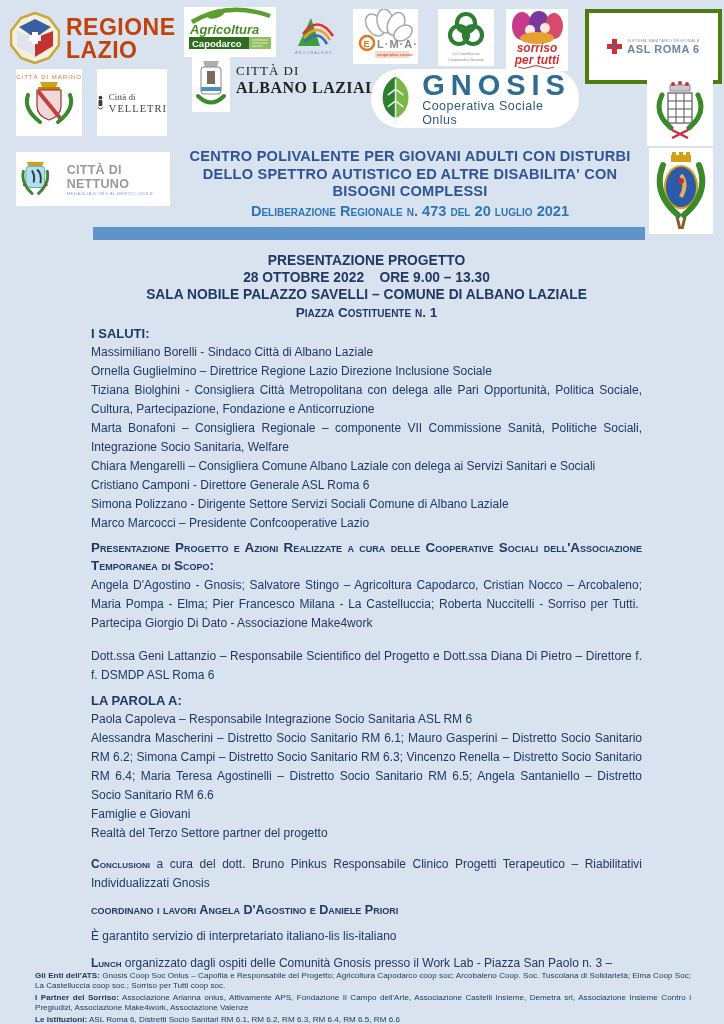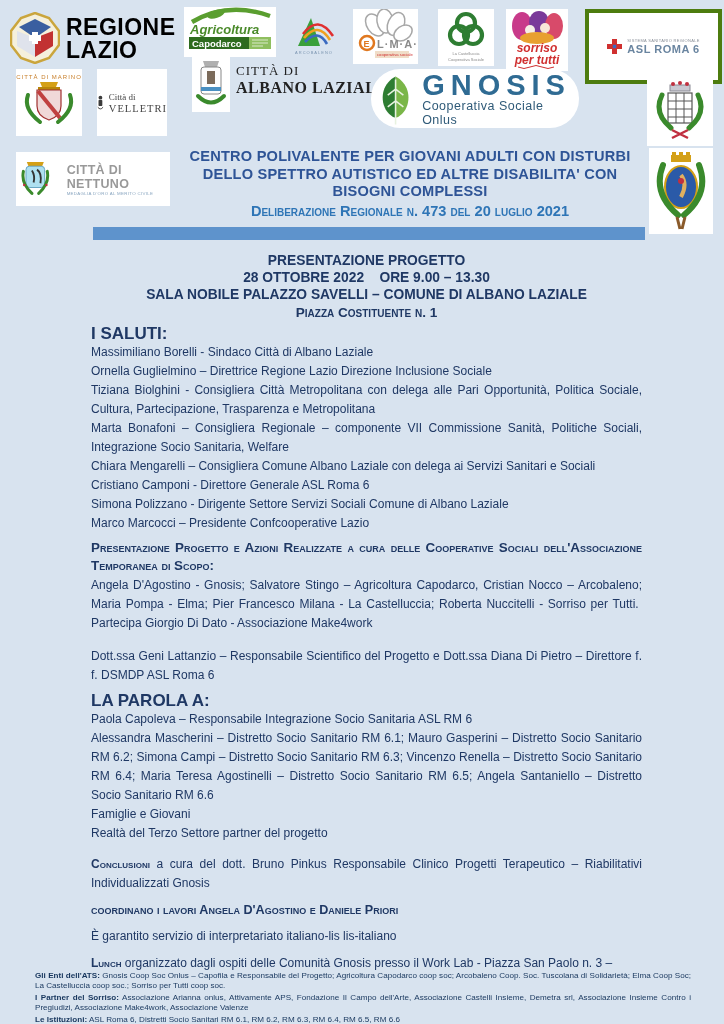--- a/index.html
+++ b/index.html
@@ -7,21 +7,21 @@
     width:724px;height:1024px;position:relative;overflow:hidden;
     background:#d8e3ef;
     font-family:"Liberation Sans",sans-serif;
     color:#1f3864;
   }
   .card{position:absolute;background:#ffffff;}
   .abs{position:absolute;}
 
   
   .regione-text{position:absolute;left:66px;top:16px;font-weight:bold;
-    font-size:23px;line-height:23px;letter-spacing:.5px;color:#000000;}
+    font-size:23px;line-height:23px;letter-spacing:.5px;color:#c2410c;}
   .agricard{left:184px;top:7px;width:92px;height:50px;}
   .arcob{left:288px;top:12px;width:52px;height:48px;background:transparent;}
   .arcob-caption{position:absolute;left:0;top:38px;width:52px;text-align:center;
     font-size:4px;color:#7a94b0;letter-spacing:1px;}
   .elmacard{left:353px;top:9px;width:65px;height:55px;}
   .castcard{left:438px;top:9px;width:56px;height:57px;}
   .sorrcard{left:506px;top:9px;width:62px;height:62px;}
   .aslcard{left:585px;top:9px;width:129px;height:67px;border:4px solid #4d7c0f;
     display:flex;align-items:center;justify-content:center;gap:5px;}
   .asl-textcol{display:flex;flex-direction:column;}
@@ -58,21 +58,21 @@
   .delib-line{font-size:14.6px;font-weight:bold;color:#2e75b6;
     font-variant:small-caps;line-height:18px;margin-top:1px;}
 
   .bluebar{position:absolute;left:93px;top:227px;width:552px;height:13px;background:#5e93cc;}
 
   
   .content{position:absolute;left:91px;top:252px;width:551px;}
   .content p{margin:0;}
   .ev{text-align:center;font-weight:bold;font-size:13.8px;line-height:17.2px;color:#1f3864;}
   .ev-sc{font-variant:small-caps;font-size:13.6px;}
-  .sec-h{font-weight:bold;font-size:17px;line-height:19px;margin-top:3px !important;}
+  .sec-h{font-weight:bold;font-size:13px;line-height:19px;margin-top:3px !important;}
   .body-just{font-size:12px;line-height:19px;text-align:justify;}
   .lead-sc{font-variant:small-caps;font-weight:bold;}
   .ats-h{font-weight:bold;font-variant:small-caps;font-size:13.4px;line-height:18.6px;
     text-align:justify;margin-top:6px !important;}
   .mt14{margin-top:14px !important;}
   .mt12{margin-top:12px !important;}
   .mt8{margin-top:8px !important;}
   .mt7{margin-top:7px !important;}
   .mt6{margin-top:6px !important;}
   .coord{font-variant:small-caps;font-weight:bold;font-size:12.6px;line-height:19px;}
@@ -280,21 +280,21 @@
 
 <div class="content">
   <p class="ev">PRESENTAZIONE PROGETTO</p>
   <p class="ev">28 OTTOBRE 2022&nbsp;&nbsp;&nbsp; ORE 9.00 – 13.30</p>
   <p class="ev">SALA NOBILE PALAZZO SAVELLI – COMUNE DI ALBANO LAZIALE</p>
   <p class="ev ev-sc">Piazza Costituente n. 1</p>
 
   <p class="sec-h">I SALUTI:</p>
   <p class="body-just">Massimiliano Borelli - Sindaco Città di Albano Laziale</p>
   <p class="body-just">Ornella Guglielmino – Direttrice Regione Lazio Direzione Inclusione Sociale</p>
-  <p class="body-just">Tiziana Biolghini - Consigliera Città Metropolitana con delega alle Pari Opportunità, Politica Sociale, Cultura, Partecipazione, Trasparenza e Metropolitana</p>
+  <p class="body-just">Tiziana Biolghini - Consigliera Città Metropolitana con delega alle Pari Opportunità, Politica Sociale, Cultura, Partecipazione, Fondazione e Anticorruzione</p>
   <p class="body-just">Marta Bonafoni – Consigliera Regionale – componente VII Commissione Sanità, Politiche Sociali, Integrazione Socio Sanitaria, Welfare</p>
   <p class="body-just">Chiara Mengarelli – Consigliera Comune Albano Laziale con delega ai Servizi Sanitari e Sociali</p>
   <p class="body-just">Cristiano Camponi - Direttore Generale ASL Roma 6</p>
   <p class="body-just">Simona Polizzano - Dirigente Settore Servizi Sociali Comune di Albano Laziale</p>
   <p class="body-just">Marco Marcocci – Presidente Confcooperative Lazio</p>
 
   <p class="ats-h">Presentazione Progetto e Azioni Realizzate a cura delle Cooperative Sociali dell'Associazione Temporanea di Scopo:</p>
   <p class="body-just">Angela D'Agostino - Gnosis; Salvatore Stingo – Agricoltura Capodarco, Cristian Nocco – Arcobaleno; Maria Pompa - Elma; Pier Francesco Milana - La Castelluccia; Roberta Nuccitelli - Sorriso per Tutti.&nbsp; Partecipa Giorgio Di Dato - Associazione Make4work</p>
 
   <p class="body-just mt14">Dott.ssa Geni Lattanzio – Responsabile Scientifico del Progetto e Dott.ssa Diana Di Pietro – Direttore f. f. DSMDP ASL Roma 6</p>

